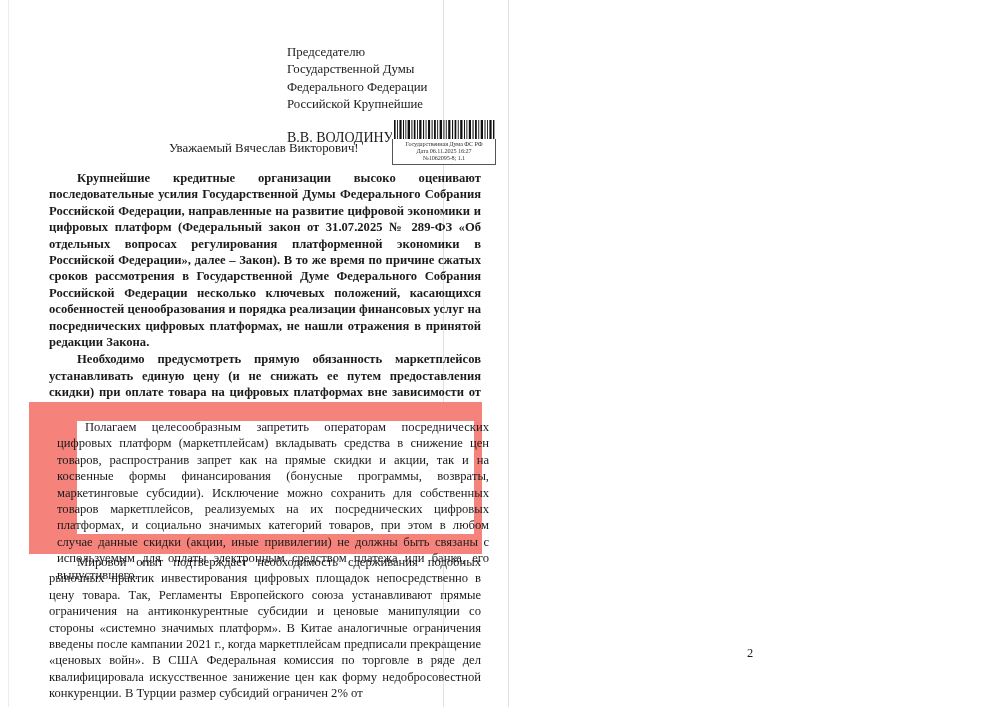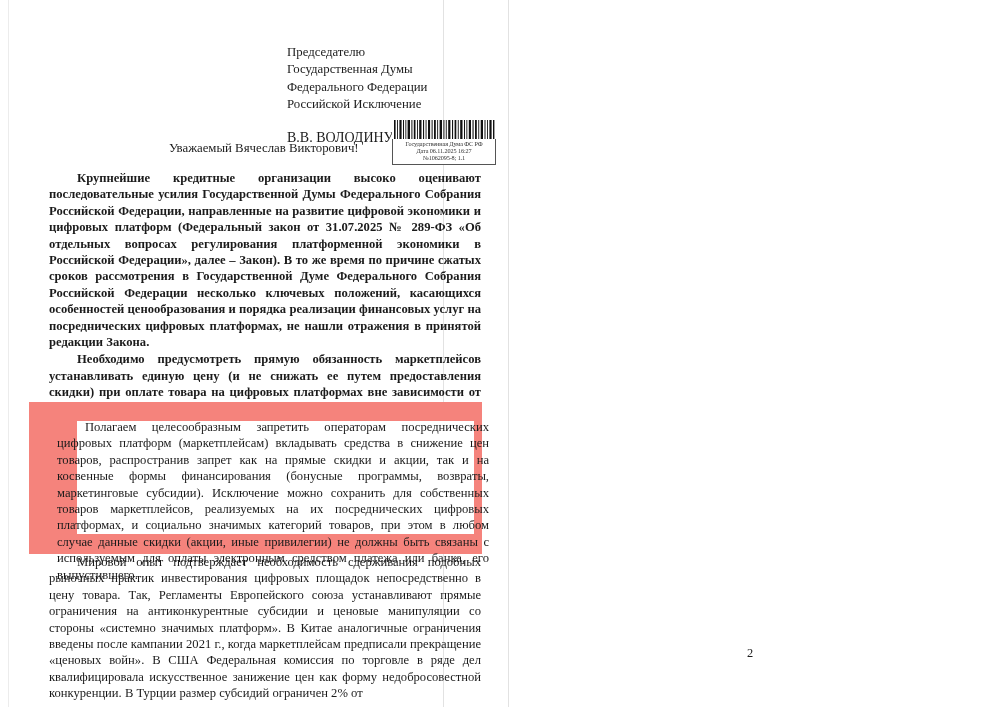--- a/index.html
+++ b/index.html
@@ -145,23 +145,23 @@
 </style>
 </head>
 <body>
 
 <div id="page-root">
 
   <div class="sheet sheet-left">
 
     <div class="addressee">
       <div>Председателю</div>
-      <div>Государственная Думы</div>
+      <div>Государственной Думы</div>
       <div>Федерального Федерации</div>
-      <div>Российской Исключение</div>
+      <div>Российской Крупнейшие</div>
       <div class="addressee-name">В.В. ВОЛОДИНУ</div>
     </div>
 
     <div class="duma-stamp">
       <svg class="barcode" viewBox="0 0 104 19" preserveAspectRatio="none">
         <rect x="0" y="0" width="104" height="19" fill="#ffffff"></rect>
         <g fill="#111">
           <rect x="2" y="0" width="1.6" height="19"></rect>
             <rect x="5" y="0" width="0.9" height="19"></rect>
           <rect x="7.4" y="0" width="2.2" height="19"></rect>

